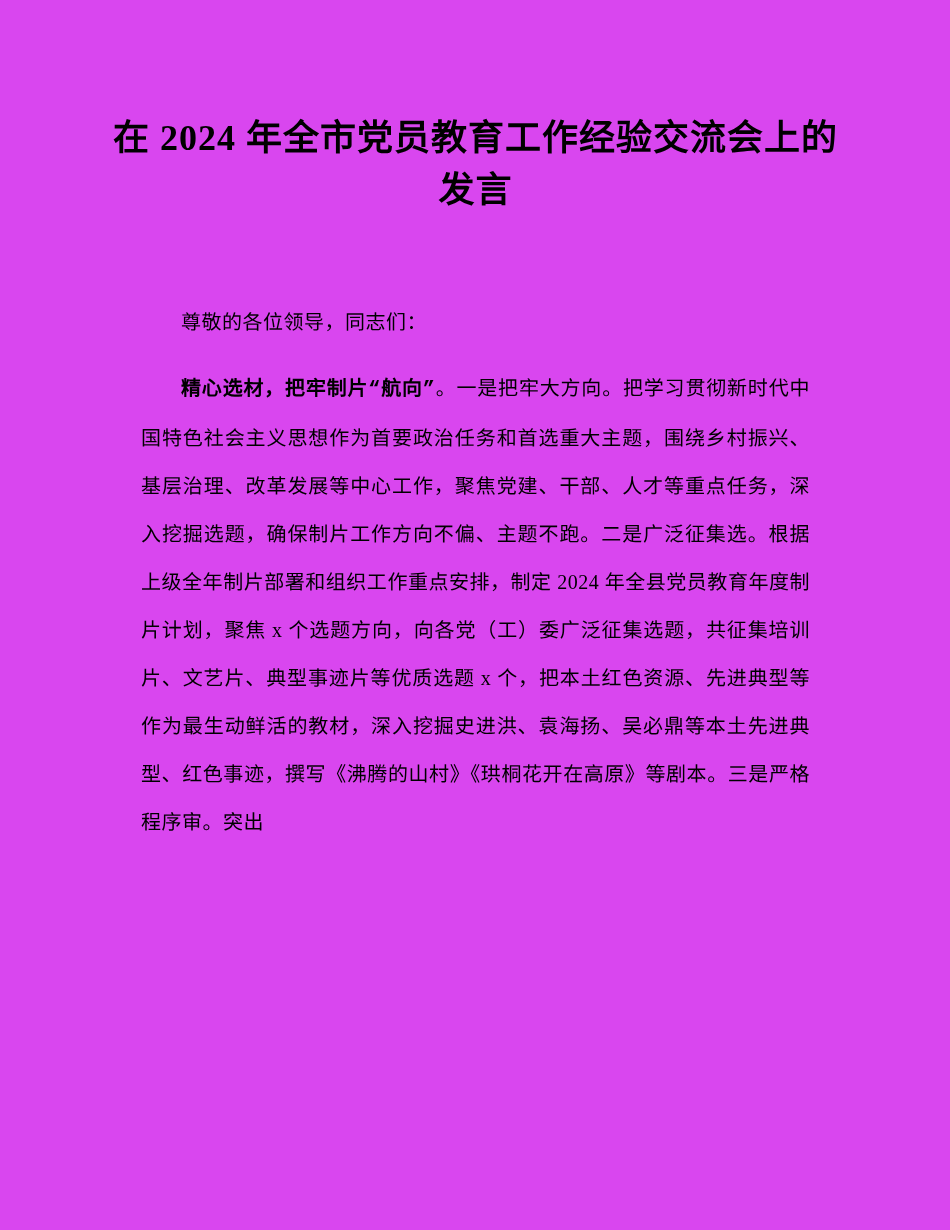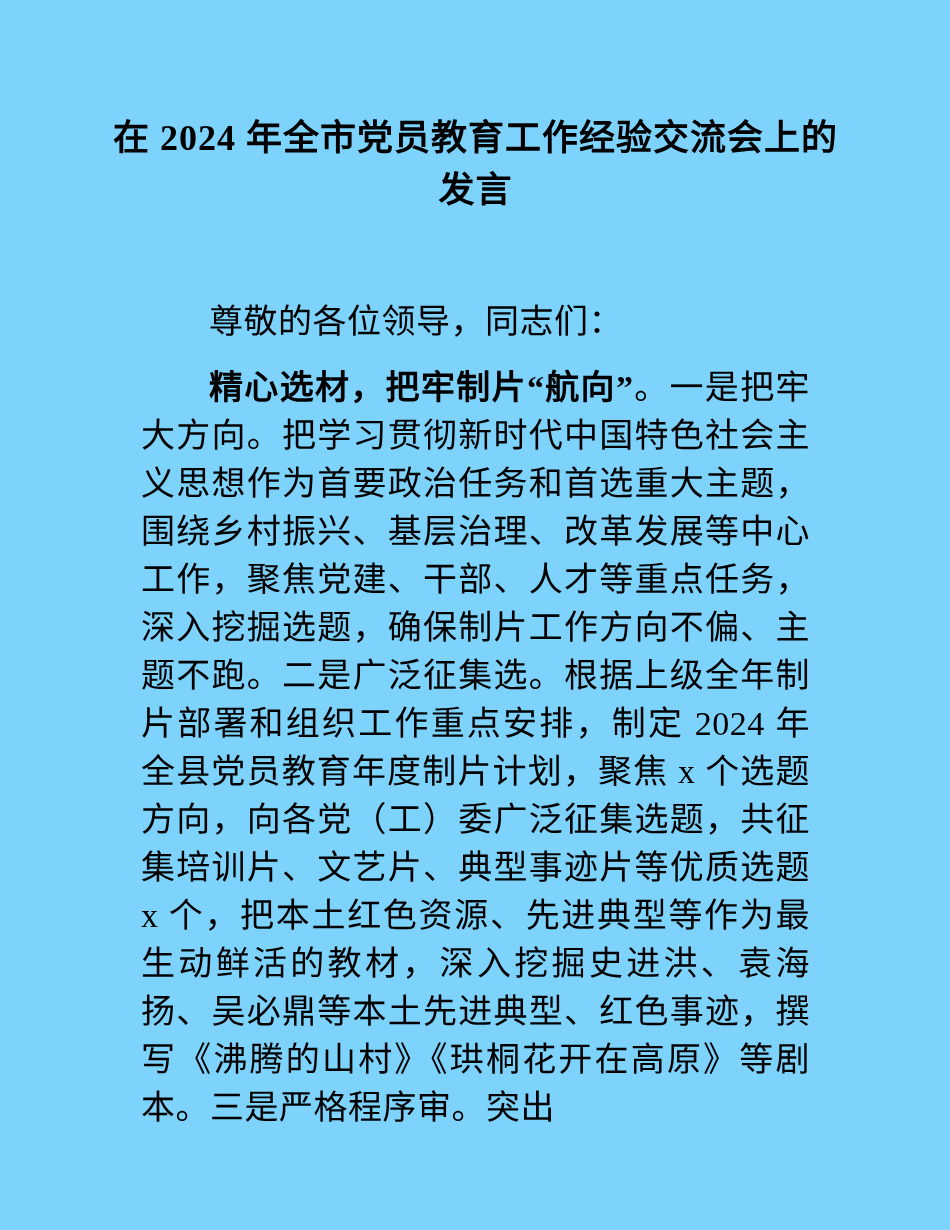--- a/index.html
+++ b/index.html
@@ -5,52 +5,53 @@
   html, body {
     margin: 0;
     padding: 0;
     background: #ffffff;
   }
   .page {
     position: relative;
     width: 950px;
     height: 1230px;
     margin: 0 auto;
-    background: #7dd3fc;
+    background: #d946ef;
     box-sizing: border-box;
     padding: 112px 140px 0 141px;
     font-family: "Liberation Serif", "DejaVu Serif", serif;
     color: #000000;
     overflow: hidden;
   }
   .doc-title {
     margin: 0 -40px 82px -40px;
     font-size: 36px;
     font-weight: 700;
     line-height: 52px;
     text-align: center;
     letter-spacing: 1px;
   }
   .doc-title .title-line {
     display: block;
     white-space: nowrap;
   }
   .para {
     margin: 0 0 18px 0;
-    font-size: 34px;
+    font-size: 20px;
     line-height: 48px;
     text-align: justify;
     text-indent: 2em;
     letter-spacing: 0.5px;
   }
   .para.salutation {
     text-align: left;
   }
   .section-lead {
     font-weight: 700;
+    font-family: Liberation Mono, monospace;
   }
 </style>
 </head>
 <body>
 
 <div class="page">
 
   <h1 class="doc-title">
     <span class="title-line">在 2024 年全市党员教育工作经验交流会上的</span>
     <span class="title-line">发言</span>

